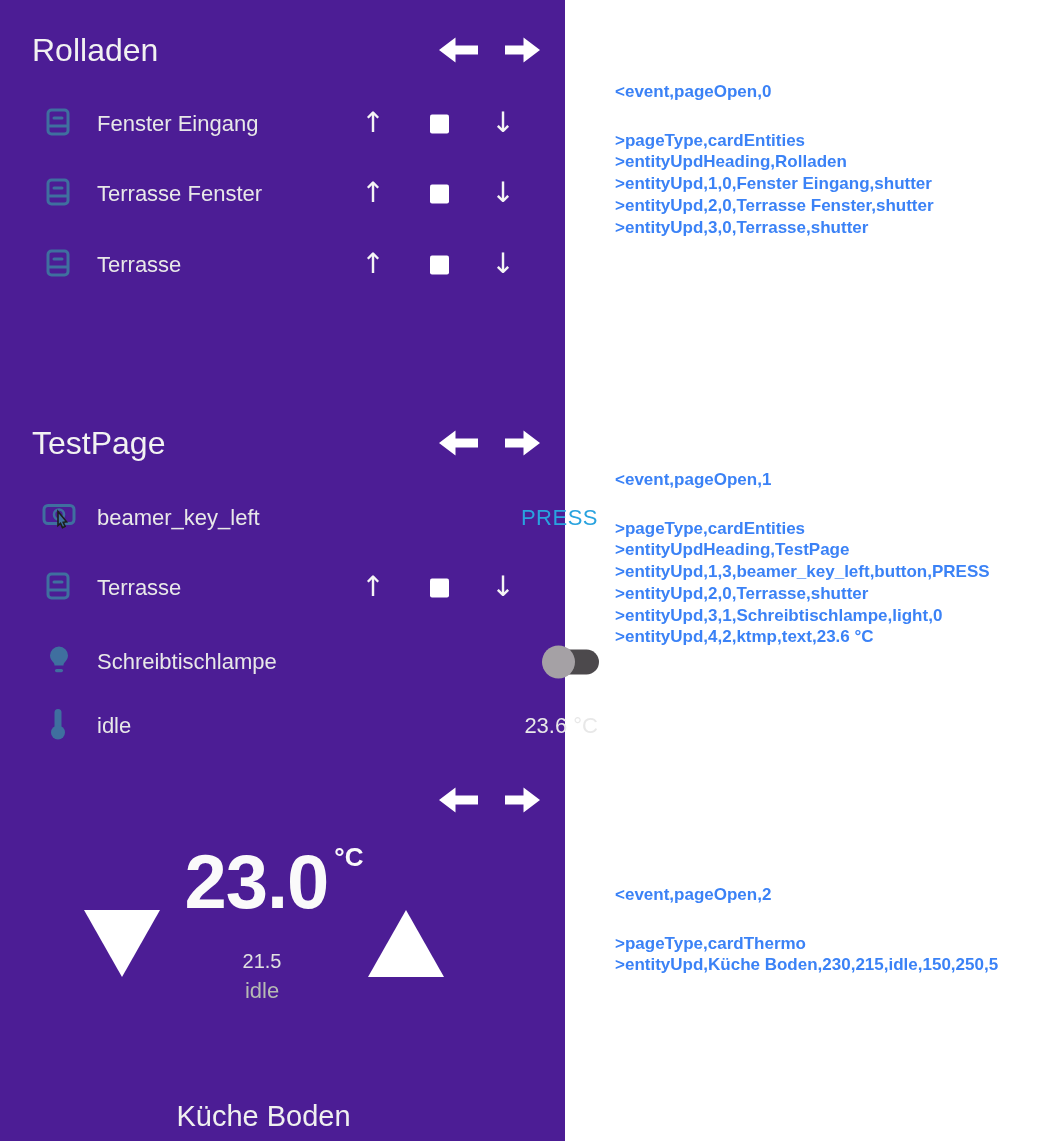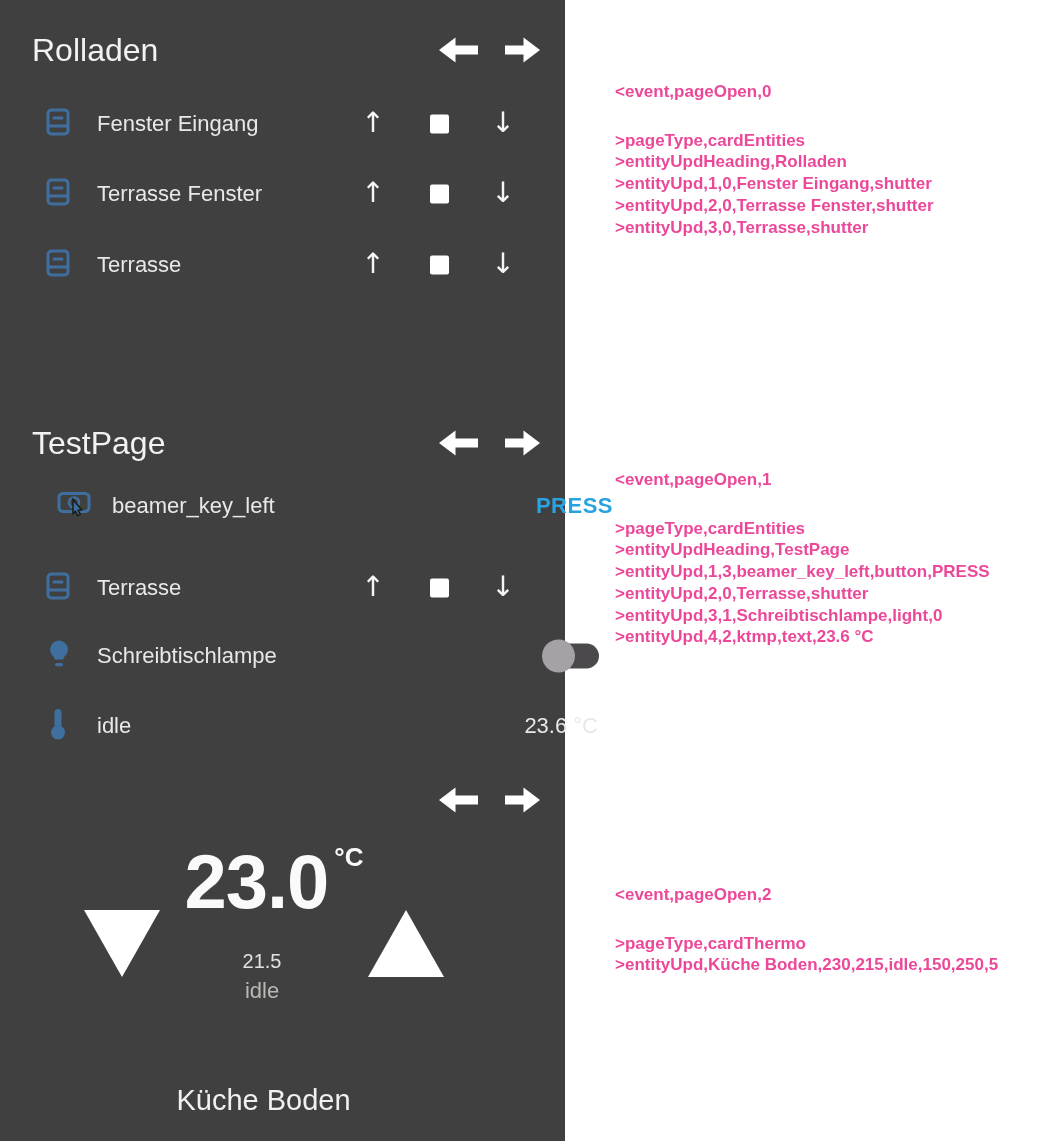--- a/index.html
+++ b/index.html
@@ -1,53 +1,53 @@
 <!DOCTYPE html>
 <html><head>
 <meta charset="utf-8">
 <style>
   html,body{margin:0;padding:0;}
   body{
     width:1045px;height:1141px;position:relative;background:#ffffff;
     font-family:"Liberation Sans",sans-serif;overflow:hidden;
   }
   
-  .device-column{position:absolute;left:0;top:0;width:565px;height:1141px;background:#404040;}
+  .device-column{position:absolute;left:0;top:0;width:565px;height:1141px;background:#4c1d95;}
   .page{position:absolute;left:0;width:565px;}
   .card-title{position:absolute;left:32px;font-size:32px;line-height:42px;color:#f2f2f2;font-weight:400;}
   .nav-arrow{position:absolute;width:40px;height:28px;cursor:pointer;}
   .nav-left{left:438px;}
   .nav-right{left:505px;}
   
   .erow{position:absolute;left:0;width:636px;height:56px;}
   .erow-icon{position:absolute;left:46px;top:50%;transform:translateY(-50%);}
   .erow-label{position:absolute;left:97px;top:50%;transform:translateY(-50%);font-size:22px;color:#e8e8e8;white-space:nowrap;}
   .ctl-arrow{position:absolute;top:50%;transform:translateY(-53%);width:26px;text-align:center;
     font-family:"DejaVu Sans",sans-serif;font-size:28px;color:#f5f5f5;cursor:pointer;line-height:30px;}
   .ctl-up{left:360px;}
   .ctl-down{left:490px;}
   .ctl-stop{position:absolute;left:430px;top:50%;transform:translateY(-50%);width:19px;height:19px;background:#ffffff;border-radius:2px;cursor:pointer;}
   .row-value{position:absolute;right:38px;top:50%;transform:translateY(-50%);font-size:22px;color:#e8e8e8;white-space:nowrap;}
-  .press{color:#29a3df;font-weight:700;letter-spacing:.5px;cursor:pointer;}
+  .press{color:#29a3df;font-weight:400;letter-spacing:.5px;cursor:pointer;}
   
   .toggle{position:absolute;right:37px;top:50%;transform:translateY(-50%);width:57px;height:33px;cursor:pointer;}
   .toggle-track{position:absolute;left:5px;top:4px;width:52px;height:25px;border-radius:13px;background:#4c494c;}
   .toggle-knob{position:absolute;left:0;top:0;width:33px;height:33px;border-radius:50%;background:#a5a1a5;}
   
   .thermo-current{position:absolute;left:0;top:70px;width:548px;text-align:center;
     font-size:76px;font-weight:700;color:#fafafa;line-height:84px;letter-spacing:-1px;}
   .thermo-unit{font-size:26px;font-weight:700;vertical-align:top;line-height:34px;margin-left:6px;letter-spacing:0;}
   .thermo-tri{position:absolute;top:140px;cursor:pointer;}
   .tri-down{left:84px;}
   .tri-up{left:368px;}
   .thermo-set{position:absolute;left:0;top:178px;width:524px;text-align:center;font-size:20px;color:#e0e0e0;line-height:26px;}
   .thermo-state{position:absolute;left:0;top:208px;width:524px;text-align:center;font-size:22px;color:#b6bab3;line-height:26px;}
-  .thermo-title{position:absolute;left:0;top:310px;width:527px;text-align:center;font-size:29px;color:#f0f0f0;line-height:40px;}
-  
-  .proto-block{position:absolute;left:615px;color:#ec4899;}
+  .thermo-title{position:absolute;left:0;top:326px;width:527px;text-align:center;font-size:29px;color:#f0f0f0;line-height:40px;}
+  
+  .proto-block{position:absolute;left:615px;color:#3b82f6;}
   .proto-line{font-size:17px;font-weight:700;line-height:21.7px;white-space:pre;}
   .proto-gap{height:27px;}
 </style>
 </head>
 <body>
 
 <div class="device-column">
 
   <div class="page" style="top:0;height:400px;">
     <div class="card-title" style="top:29px;">Rolladen</div>
@@ -111,21 +111,21 @@
       <svg width="40" height="28" viewBox="0 0 40 28">
           <polygon points="40,9.5 17.5,9.5 17.5,1.5 1,14 17.5,26.5 17.5,18.5 40,18.5" fill="#fff"></polygon>
         </svg>
     </div>
     <div class="nav-arrow nav-right" style="top:19px;">
       <svg width="36" height="28" viewBox="0 0 36 28">
           <polygon points="0,9.5 18.5,9.5 18.5,1.5 35,14 18.5,26.5 18.5,18.5 0,18.5" fill="#fff"></polygon>
         </svg>
     </div>
 
-    <div class="erow" style="top:68px;margin-left:15px;">
+    <div class="erow" style="top:80px;">
       <span class="erow-icon" style="left:42px;">
         <svg width="34" height="32" viewBox="0 0 34 32">
             <rect x="2" y="5.5" width="30" height="18" rx="4" fill="none" stroke="#3f6f9f" stroke-width="3"></rect>
             <circle cx="17" cy="14.5" r="5" fill="none" stroke="#3f6f9f" stroke-width="2.6"></circle>
             <path d="M16 11.5 L16 25.5 l2.5-2.1 2 4.2 2.6-1.2 -1.9-4.1 3.4-.5 z" fill="#3f6f9f" stroke="#1c1f1a" stroke-width="1.6"></path>
           </svg>
       </span>
       <span class="erow-label">beamer_key_left</span>
       <span class="row-value press">PRESS</span>
     </div>
@@ -137,21 +137,21 @@
             <line x1="8" y1="10" x2="16" y2="10" stroke="#3f6f9f" stroke-width="3" stroke-linecap="round"></line>
             <line x1="3" y1="18" x2="21" y2="18" stroke="#3f6f9f" stroke-width="3"></line>
           </svg>
       </span>
       <span class="erow-label">Terrasse</span>
       <span class="ctl-arrow ctl-up">↑</span>
       <span class="ctl-stop"></span>
       <span class="ctl-arrow ctl-down">↓</span>
     </div>
 
-    <div class="erow" style="top:218px;">
+    <div class="erow" style="top:224px;">
       <span class="erow-icon" style="left:48px;">
         <svg width="22" height="29" viewBox="0 0 22 29">
             <path d="M11 1 a9 9 0 0 1 9 9 c0 3.4 -1.9 5.2 -3.2 6.7 c-.9 1 -1.3 1.9 -1.3 3.3 h-9 c0 -1.4 -.4 -2.3 -1.3 -3.3 C3.9 15.2 2 13.4 2 10 a9 9 0 0 1 9 -9 z" fill="#3f6f9f"></path>
             <rect x="7" y="23.5" width="8" height="3.2" rx="1.6" fill="#3f6f9f"></rect>
           </svg>
       </span>
       <span class="erow-label">Schreibtischlampe</span>
       <span class="toggle">
         <span class="toggle-track"></span>
         <span class="toggle-knob"></span>

